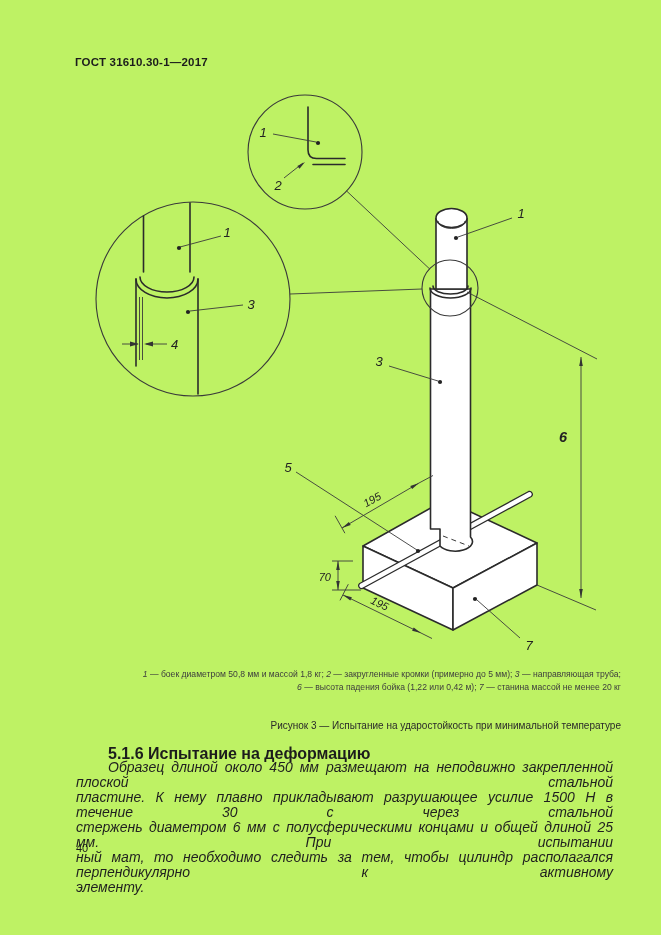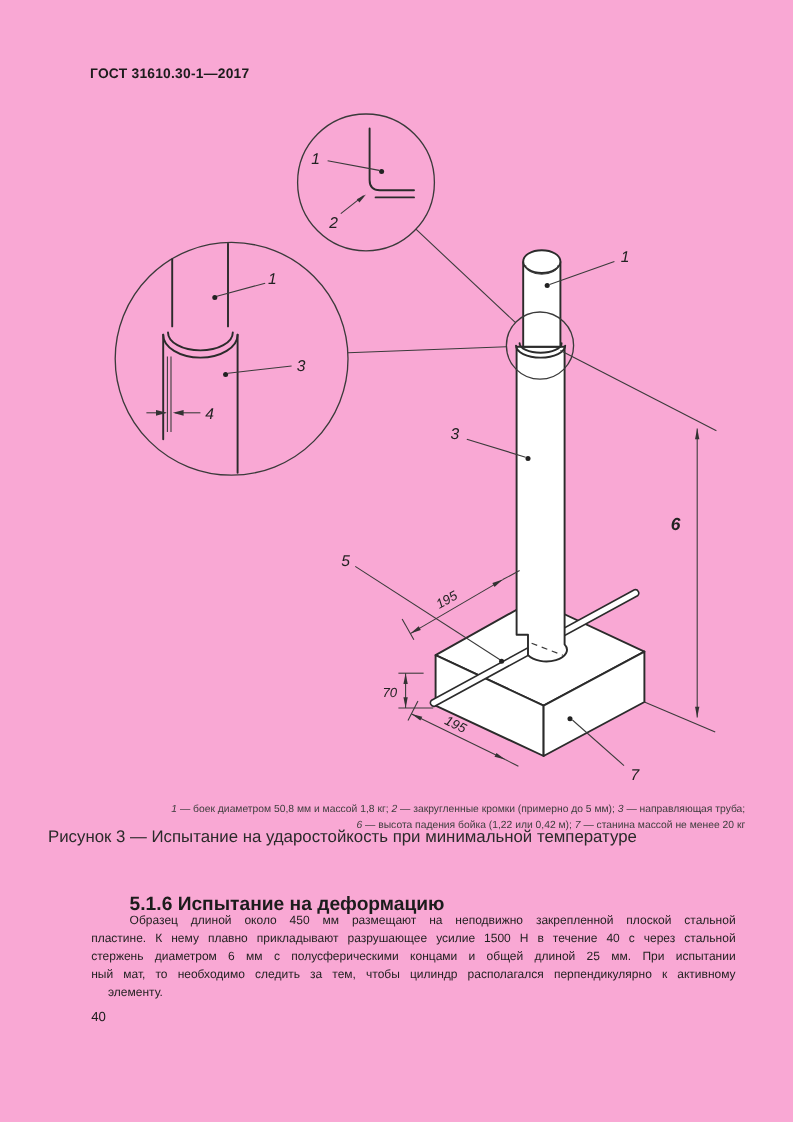--- a/index.html
+++ b/index.html
@@ -1,43 +1,43 @@
 <!DOCTYPE html>
 <html><head>
 <meta charset="utf-8">
 <style>
   html,body{margin:0;padding:0;background:#888;}
   .page{
-    position:relative;width:661px;height:935px;background:#f9a8d4;
+    position:relative;width:661px;height:935px;background:#bef264;
     font-family:"Liberation Sans", sans-serif;color:#222;overflow:hidden;
     margin:0 auto;
   }
   .hdr{position:absolute;left:75px;top:56px;font-size:11.5px;font-weight:bold;letter-spacing:.2px;color:#1c1c1c;}
   svg.fig{position:absolute;left:0;top:0;}
   svg .ln{stroke:#2b2b2b;stroke-width:1.6;fill:none;stroke-linecap:round;}
   svg .thin{stroke:#3a3a3a;stroke-width:0.9;fill:none;}
   svg .circ{stroke:#3a3a3a;stroke-width:1.1;fill:none;}
   svg .whitefill{fill:#ffffff;stroke:#2b2b2b;stroke-width:1.6;stroke-linejoin:round;}
   svg .dash{stroke:#3a3a3a;stroke-width:1;fill:none;stroke-dasharray:5 4;}
   svg .dot{fill:#222;}
   svg .ah{fill:#333;stroke:none;}
   svg text{fill:#222;font-family:"Liberation Sans",sans-serif;}
   svg .call{font-size:13px;font-style:italic;}
   svg .dimtx{font-size:11px;font-style:italic;}
   svg .big{font-size:14.5px;font-style:italic;font-weight:bold;}
   .legend{position:absolute;left:40px;top:668px;width:581px;text-align:right;
           font-size:8.6px;line-height:13px;color:#3d3d3d;}
   .legend i{font-style:italic;}
-  .caption{position:absolute;left:40px;top:689px;width:581px;text-align:left;
-           font-size:14px;color:#2a2a2a;}
+  .caption{position:absolute;left:40px;top:720px;width:581px;text-align:right;
+           font-size:10px;color:#2a2a2a;}
   .sect-h{position:absolute;left:108px;top:745px;font-size:16px;font-weight:bold;color:#1c1c1c;}
-  .para{position:absolute;left:76px;top:760px;width:537px;font-size:10px;line-height:15px;color:#1f1f1f;}
+  .para{position:absolute;left:76px;top:760px;width:537px;font-size:14px;line-height:15px;color:#1f1f1f;font-style:italic;}
   .para .pl{text-align:justify;text-align-last:justify;white-space:normal;}
   .para .pl.first{text-indent:32px;}
-  .para .pl.last{text-align-last:left;margin-left:14px;}
+  .para .pl.last{text-align-last:left;}
   .pgnum{position:absolute;left:76px;top:842px;font-size:11px;color:#1c1c1c;}
 </style>
 </head>
 <body>
 
 <div class="page">
 
   <div class="hdr">ГОСТ 31610.30-1—2017</div>
 
   <svg class="fig" width="661" height="935" viewBox="0 0 661 935">
@@ -171,21 +171,21 @@
     <div><i>1</i><span> — боек диаметром 50,8 мм и массой 1,8 кг; </span><i>2</i><span> — закругленные кромки (примерно до 5 мм); </span><i>3</i><span> — направляющая труба;</span></div>
     <div><i>6</i><span> — высота падения бойка (1,22 или 0,42 м); </span><i>7</i><span> — станина массой не менее 20 кг</span></div>
   </div>
 
   <div class="caption">Рисунок 3 — Испытание на ударостойкость при минимальной температуре</div>
 
   <div class="sect-h">5.1.6 Испытание на деформацию</div>
 
   <div class="para">
     <div class="pl first">Образец длиной около 450 мм размещают на неподвижно закрепленной плоской стальной</div>
-    <div class="pl">пластине. К нему плавно прикладывают разрушающее усилие 1500 Н в течение 40 с через стальной</div>
+    <div class="pl">пластине. К нему плавно прикладывают разрушающее усилие 1500 Н в течение 30 с через стальной</div>
     <div class="pl">стержень диаметром 6 мм с полусферическими концами и общей длиной 25 мм. При испытании</div>
     <div class="pl">ный мат, то необходимо следить за тем, чтобы цилиндр располагался перпендикулярно к активному</div>
     <div class="pl last">элементу.</div>
   </div>
 
   <div class="pgnum">40</div>
 
 </div>
 
 </body></html>

